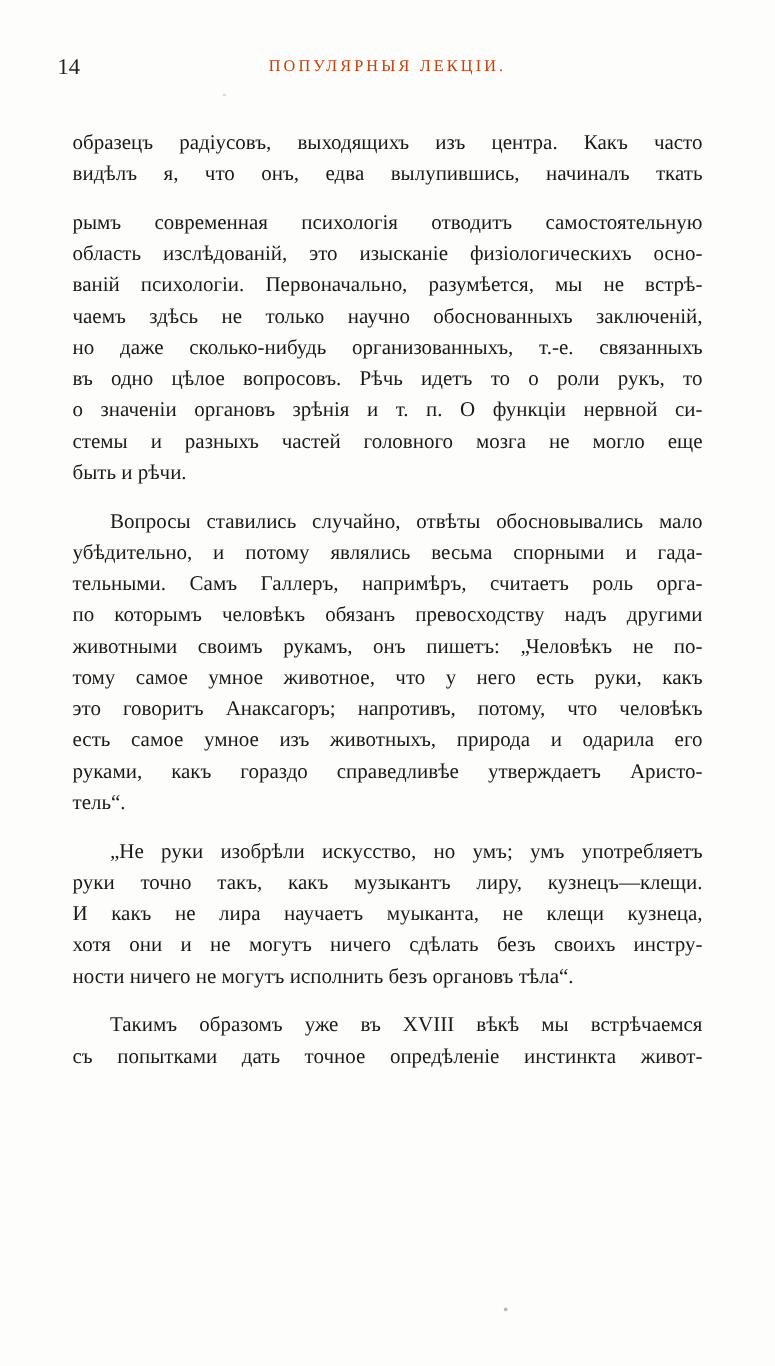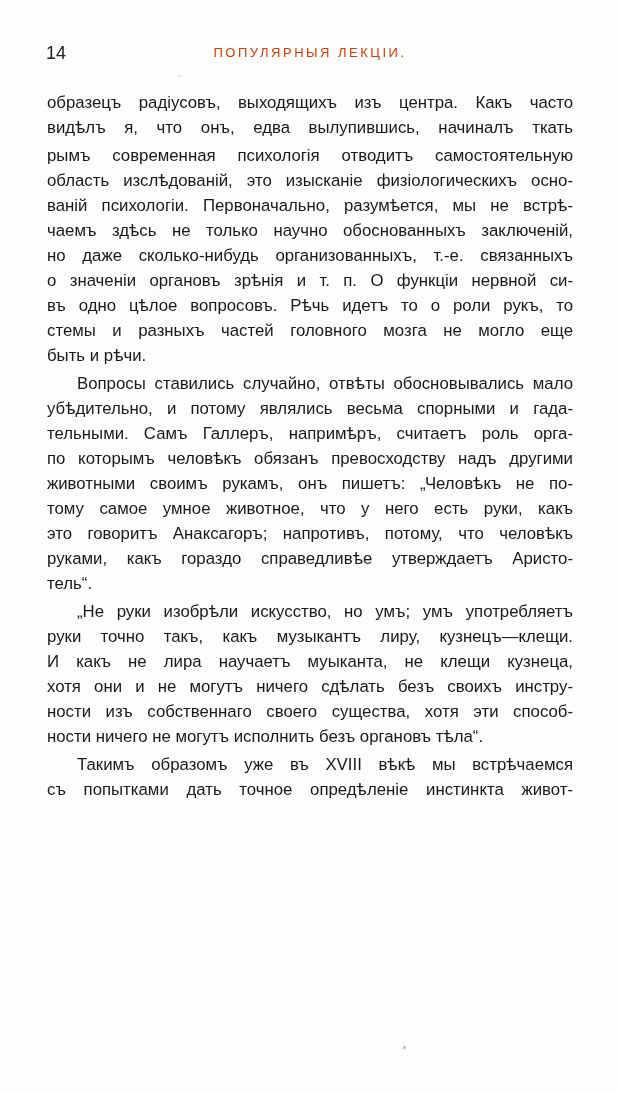--- a/index.html
+++ b/index.html
@@ -1,41 +1,41 @@
 <!DOCTYPE html>
 <html><head>
 <meta charset="utf-8">
 <style>
   html,body{margin:0;padding:0;}
   .page{
     position:relative;
     width:620px;height:1093px;
     background:#fdfdfc;
-    font-family:Liberation Sans, sans-serif;
+    font-family:Liberation Serif, serif;
     color:#1b1b1b;
     overflow:hidden;
   }
   .header{
     position:absolute;top:42px;left:44px;right:44px;height:22px;
   }
   .pagenum{
     position:absolute;left:2px;top:0;
     font-size:18px;line-height:22px;color:#222;
   }
   .running{
     text-align:center;
     font-size:13px;line-height:22px;
     letter-spacing:2.5px;
     color:#c2410c;
     white-space:nowrap;
   }
   .body{
     position:absolute;top:87px;left:44px;width:532px;
   }
-  .para{margin:3px;padding:0;}
+  .para{margin:14px;padding:0;}
   .ln{
     font-size:16.8px;
     line-height:25px;
     text-align:justify;
     text-align-last:justify;
     color:#191919;
   }
   .ln.in{text-indent:30px;}
   .ln.end{text-align-last:left;}
   .speck{position:absolute;border-radius:50%;background:#b9b9b9;}
@@ -58,44 +58,44 @@
       <div class="ln">образецъ радіусовъ, выходящихъ изъ центра. Какъ часто</div>
       <div class="ln">видѣлъ я, что онъ, едва вылупившись, начиналъ ткать</div>
     </div>
 
     <div class="para">
       <div class="ln">рымъ современная психологія отводитъ самостоятельную</div>
       <div class="ln">область изслѣдованій, это изысканіе физіологическихъ осно-</div>
       <div class="ln">ваній психологіи. Первоначально, разумѣется, мы не встрѣ-</div>
       <div class="ln">чаемъ здѣсь не только научно обоснованныхъ заключеній,</div>
       <div class="ln">но даже сколько-нибудь организованныхъ, т.-е. связанныхъ</div>
+      <div class="ln">въ одно цѣлое вопросовъ. Рѣчь идетъ то о роли рукъ, то</div>
       <div class="ln">о значеніи органовъ зрѣнія и т. п. О функціи нервной си-</div>
-      <div class="ln">въ одно цѣлое вопросовъ. Рѣчь идетъ то о роли рукъ, то</div>
       <div class="ln">стемы и разныхъ частей головного мозга не могло еще</div>
       <div class="ln end">быть и рѣчи.</div>
     </div>
 
     <div class="para">
       <div class="ln in">Вопросы ставились случайно, отвѣты обосновывались мало</div>
       <div class="ln">убѣдительно, и потому являлись весьма спорными и гада-</div>
       <div class="ln">тельными. Самъ Галлеръ, напримѣръ, считаетъ роль орга-</div>
       <div class="ln">по которымъ человѣкъ обязанъ превосходству надъ другими</div>
       <div class="ln">животными своимъ рукамъ, онъ пишетъ: „Человѣкъ не по-</div>
       <div class="ln">тому самое умное животное, что у него есть руки, какъ</div>
       <div class="ln">это говоритъ Анаксагоръ; напротивъ, потому, что человѣкъ</div>
+      <div class="ln">есть самое умное изъ животныхъ, природа и одарила его</div>
       <div class="ln">руками, какъ гораздо справедливѣе утверждаетъ Аристо-</div>
       <div class="ln end">тель“.</div>
     </div>
 
     <div class="para">
       <div class="ln in">„Не руки изобрѣли искусство, но умъ; умъ употребляетъ</div>
       <div class="ln">руки точно такъ, какъ музыкантъ лиру, кузнецъ—клещи.</div>
       <div class="ln">И какъ не лира научаетъ муыканта, не клещи кузнеца,</div>
       <div class="ln">хотя они и не могутъ ничего сдѣлать безъ своихъ инстру-</div>
-      <div class="ln">ности изъ собственнаго своего существа, хотя эти способ-</div>
       <div class="ln end">ности ничего не могутъ исполнить безъ органовъ тѣла“.</div>
     </div>
 
     <div class="para">
       <div class="ln in">Такимъ образомъ уже въ XVIII вѣкѣ мы встрѣчаемся</div>
       <div class="ln">съ попытками дать точное опредѣленіе инстинкта живот-</div>
 
     </div>
 
   </div>

